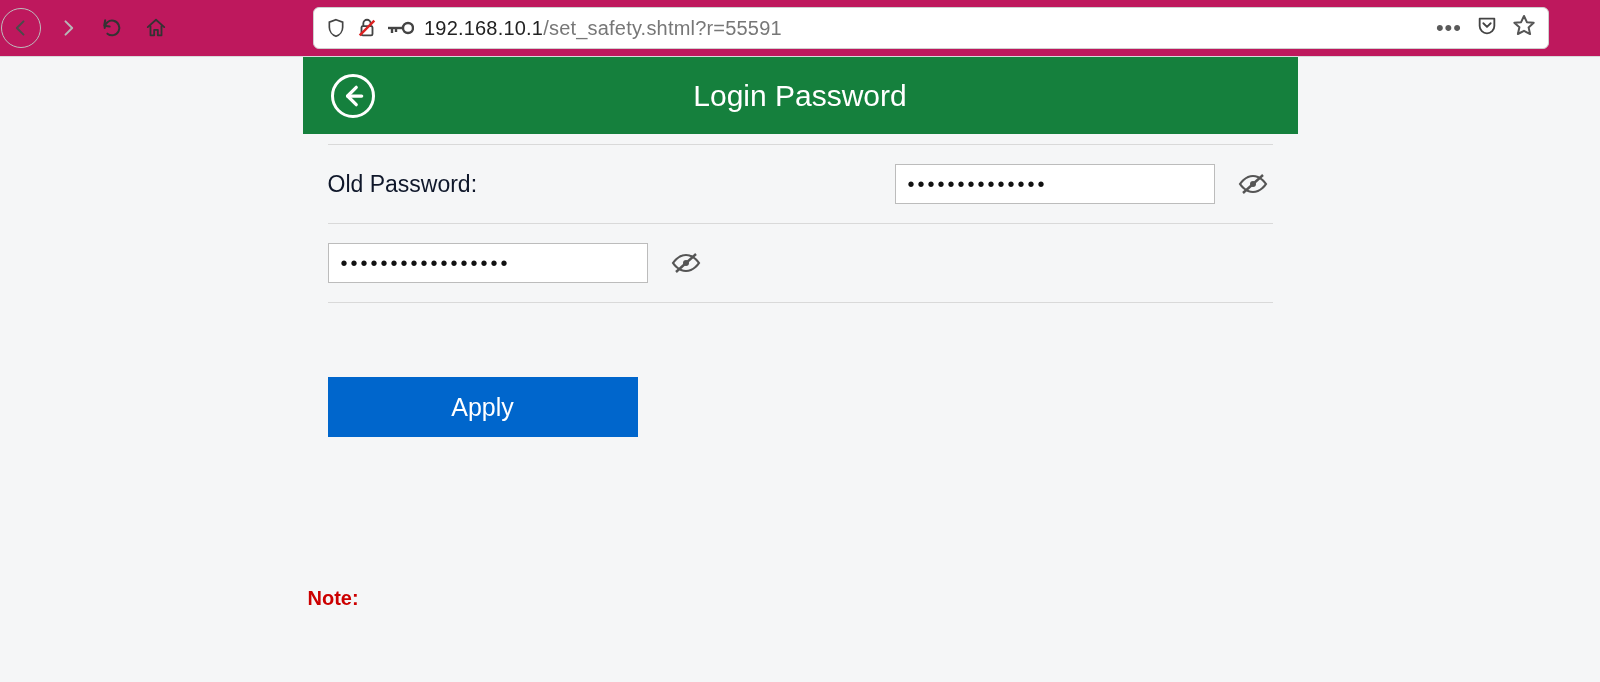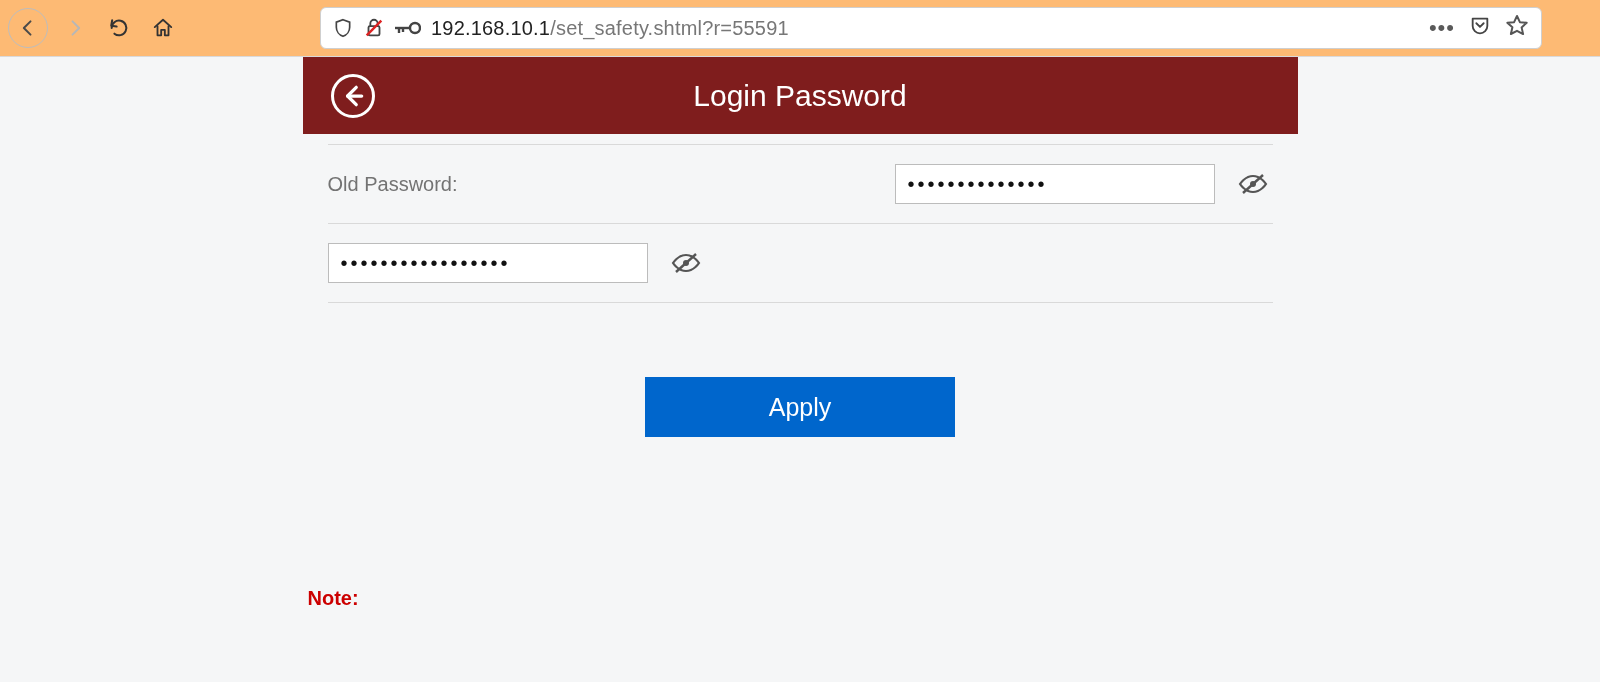--- a/index.html
+++ b/index.html
@@ -6,25 +6,25 @@
   body {
     font-family: "Segoe UI", Arial, sans-serif;
     background: #f5f6f7;
     width: 1600px;
     height: 682px;
     overflow: hidden;
   }
   
   .browser-bar {
     height: 57px;
-    background: #fdba74;
+    background: #be185d;
     border-bottom: 1px solid #d9d9da;
     display: flex;
     align-items: center;
-    padding: 4px 8px;
+    padding: 4px 1px;
     gap: 10px;
   }
   .nav-btn {
     width: 34px;
     height: 34px;
     display: flex;
     align-items: center;
     justify-content: center;
     color: #4a4a4a;
     cursor: pointer;
@@ -62,21 +62,21 @@
   .dots { font-size: 22px; letter-spacing: 1px; color: #5a5a5a; line-height: 0; }
   
   .page {
     padding-top: 0;
   }
   .panel {
     width: 995px;
     margin: 0 auto;
   }
   .panel-header {
-    background: #7f1d1d;
+    background: #15803d;
     color: #fff;
     height: 77px;
     display: flex;
     align-items: center;
     position: relative;
     justify-content: center;
   }
   .header-back {
     position: absolute;
     left: 28px;
@@ -100,22 +100,22 @@
     display: flex;
     align-items: center;
     height: 80px;
     border-top: 1px solid #d9d9d9;
     border-bottom: 1px solid #d9d9d9;
     margin-top: -1px;
   }
   .row:first-child { margin-top: 10px; }
   .row-label {
     flex: 1;
-    font-size: 20px;
-    color: #737373;
+    font-size: 23px;
+    color: #0f172a;
   }
   .row-input {
     width: 320px;
     height: 40px;
     border: 1px solid #bcbcbc;
     background: #fff;
     font-size: 20px;
     padding: 0 12px;
     letter-spacing: 3px;
     color: #111;
@@ -124,21 +124,21 @@
     width: 40px;
     display: flex;
     align-items: center;
     justify-content: center;
     margin-left: 18px;
     cursor: pointer;
     color: #555;
   }
   .apply-wrap {
     display: flex;
-    justify-content: center;
+    justify-content: flex-start;
     margin-top: 74px;
   }
   .apply-btn {
     width: 310px;
     height: 60px;
     background: #0066cc;
     color: #fff;
     font-size: 25px;
     border: none;
     cursor: pointer;

